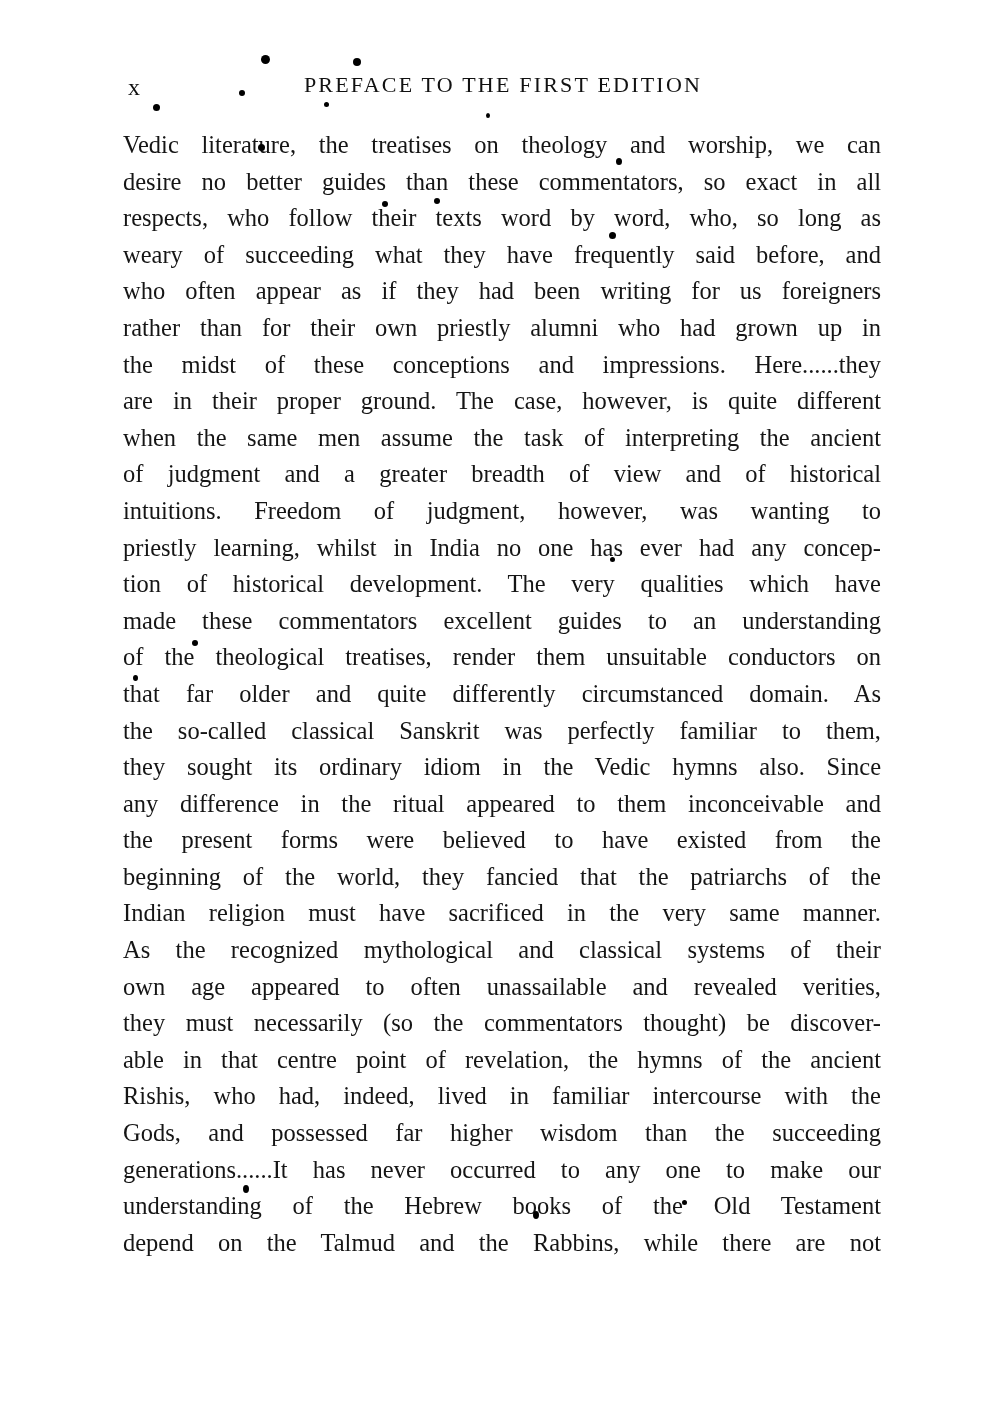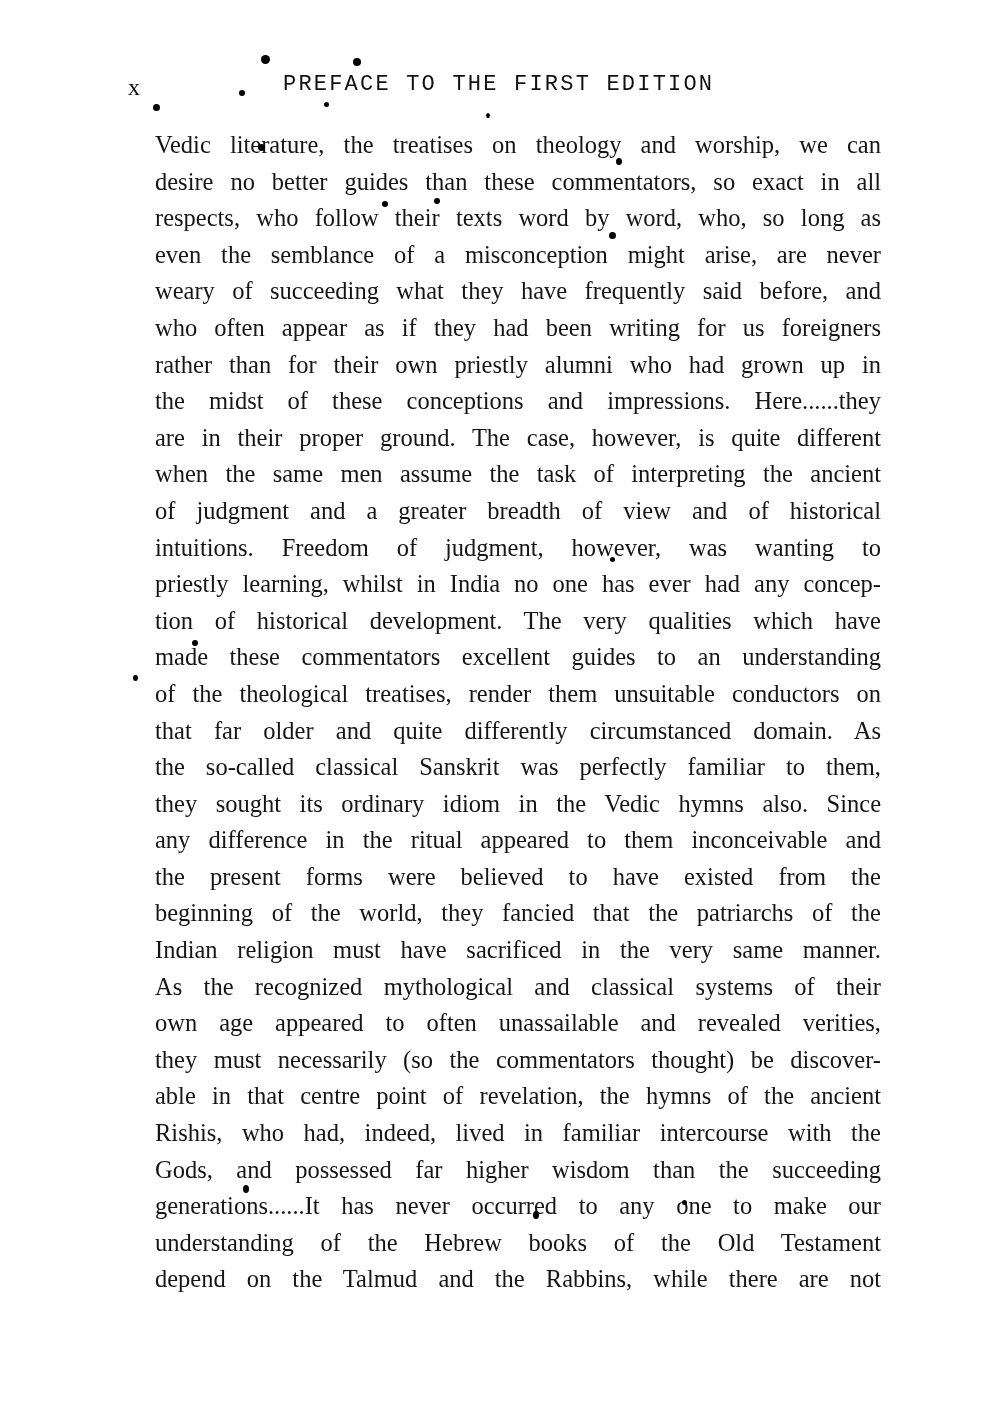--- a/index.html
+++ b/index.html
@@ -4,46 +4,45 @@
 <style>
   html, body { margin: 0; padding: 0; background: #ffffff; }
   body { width: 1000px; height: 1419px; position: relative; overflow: hidden; }
   .page { position: absolute; left: 0; top: 0; width: 1000px; height: 1419px; background: #fff; }
   .page-number {
     position: absolute; left: 128px; top: 74px;
     font-family: "Liberation Serif", serif; font-size: 24px; color: #111;
   }
   .running-head {
     position: absolute; left: 283px; top: 72px; width: 440px;
-    font-family: Liberation Mono, monospace; font-size: 22px; letter-spacing: 2.2px;
-    color: #111; white-space: nowrap;
+    font-family: Liberation Serif, serif; font-size: 22px; letter-spacing: 2.2px;
+    color: #111; white-space: nowrap; text-align: center;
   }
   .body-text {
     position: absolute; left: 123px; top: 127px; width: 758px;
     font-family: "Liberation Serif", serif; font-size: 24.5px; color: #151515;
   }
   .line {
     height: 36.6px; line-height: 36.6px; white-space: nowrap;
-    text-align: justify; text-align-last: justify; margin-left: 32px;
+    text-align: justify; text-align-last: justify;
   }
   .line.last { text-align-last: justify; }
   .speck { position: absolute; background: #000; border-radius: 50%; }
 </style>
 </head>
 <body>
 
 <div class="page">
   <div class="page-number">x</div>
   <div class="running-head">PREFACE TO THE FIRST EDITION</div>
 
   <div class="body-text">
     <div class="line">Vedic literature, the treatises on theology and worship, we can</div>
     <div class="line">desire no better guides than these commentators, so exact in all</div>
     <div class="line">respects, who follow their texts word by word, who, so long as</div>
-    <div class="line">even the semblance of a misconception might arise, are never</div>
     <div class="line">weary of succeeding what they have frequently said before, and</div>
     <div class="line">who often appear as if they had been writing for us foreigners</div>
     <div class="line">rather than for their own priestly alumni who had grown up in</div>
     <div class="line">the midst of these conceptions and impressions. Here......they</div>
     <div class="line">are in their proper ground. The case, however, is quite different</div>
     <div class="line">when the same men assume the task of interpreting the ancient</div>
     <div class="line">of judgment and a greater breadth of view and of historical</div>
     <div class="line">intuitions. Freedom of judgment, however, was wanting to</div>
     <div class="line">priestly learning, whilst in India no one has ever had any concep-</div>
     <div class="line">tion of historical development. The very qualities which have</div>

